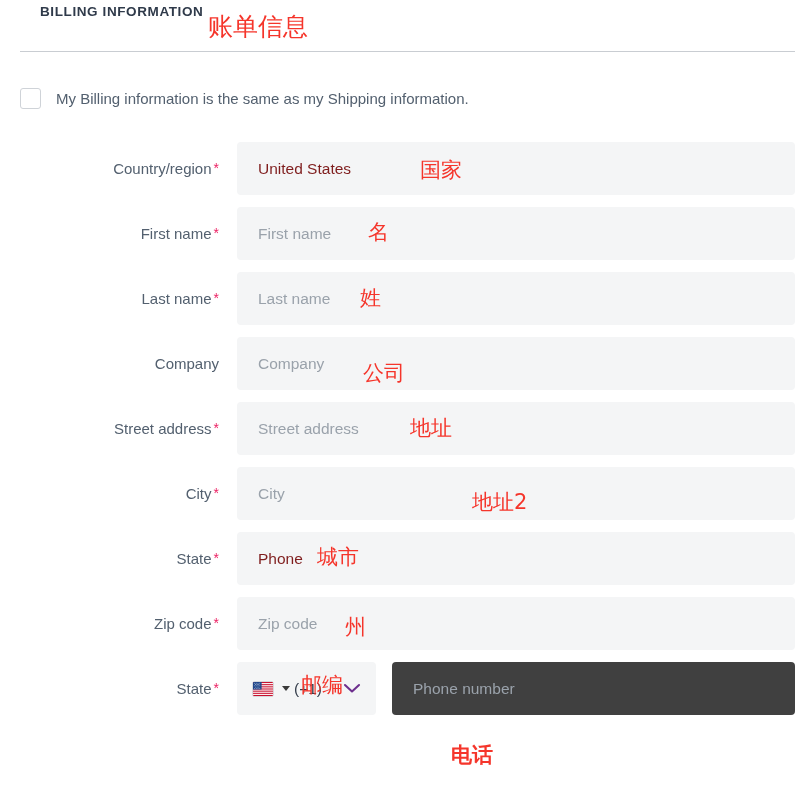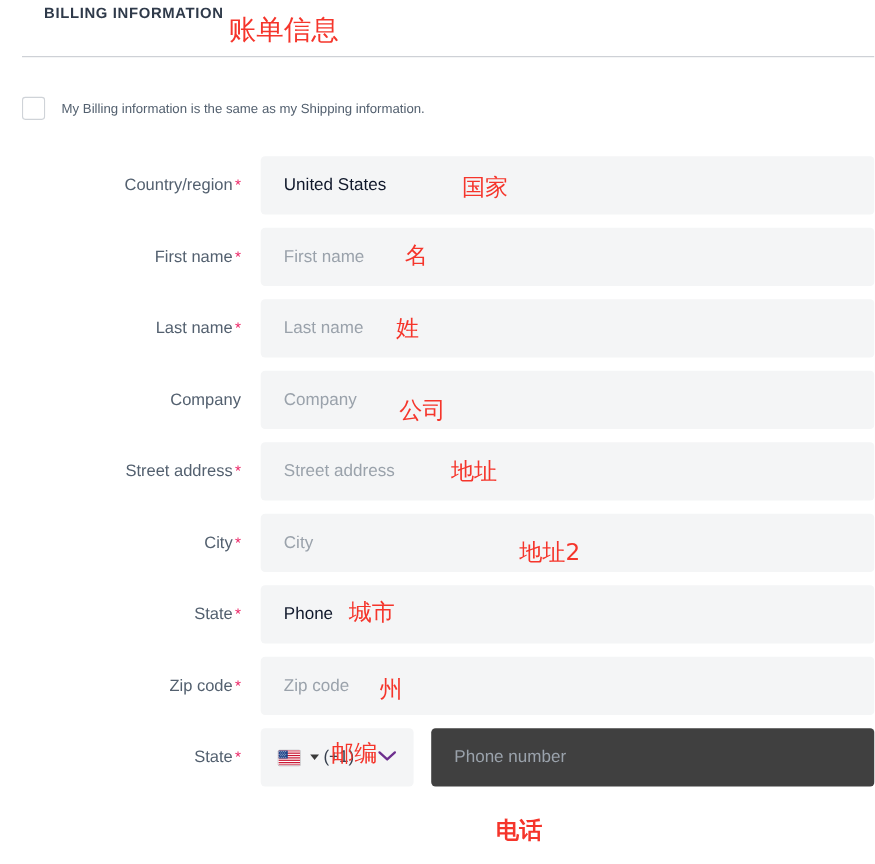--- a/index.html
+++ b/index.html
@@ -49,21 +49,21 @@
   .checkbox-box {
     width: 21px;
     height: 21px;
     border: 1px solid #cfd3d8;
     border-radius: 3px;
     background: #ffffff;
     flex: none;
   }
   .checkbox-label {
     margin-left: 15px;
-    font-size: 12px;
+    font-size: 15px;
     color: #53606f;
     white-space: nowrap;
     text-align: center;
   }
 
   
   .form {
     position: absolute;
     left: 0;
     top: 142px;
@@ -102,21 +102,21 @@
     top: 0;
     width: 558px;
     height: 53px;
     background: #f4f5f6;
     border-radius: 4px;
     display: flex;
     align-items: center;
     padding-left: 21px;
     font-size: 15.5px;
   }
-  .field.value { color: #0f172a; }
+  .field.value { color: #7f1d1d; }
   .field.placeholder { color: #9aa2ab; }
 
   
   .phone-row .field-phone-code {
     position: absolute;
     left: 237px;
     top: 0;
     width: 139px;
     height: 53px;
     background: #f4f5f6;

